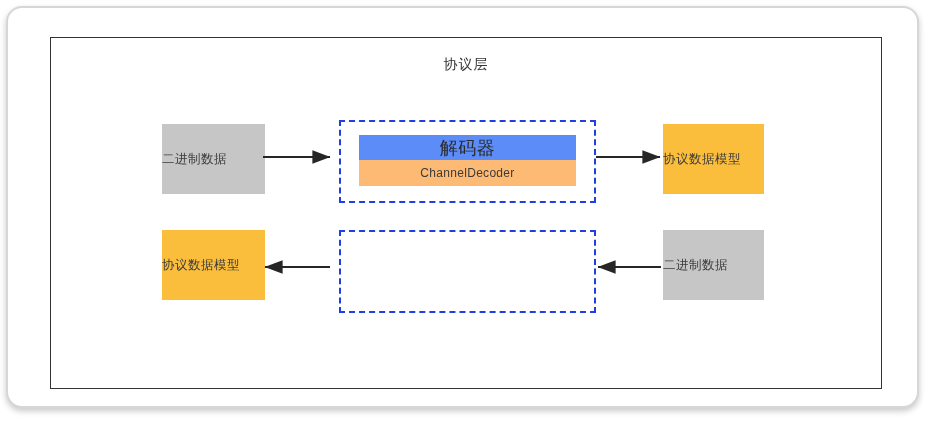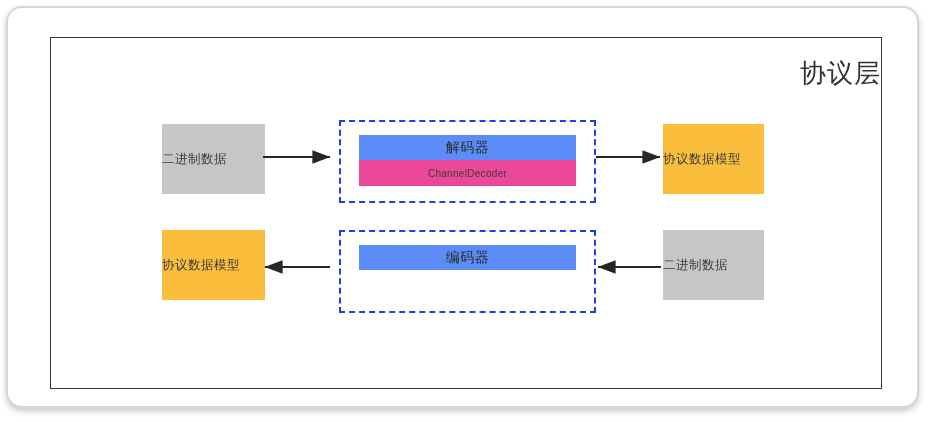--- a/index.html
+++ b/index.html
@@ -44,22 +44,22 @@
     box-sizing: border-box;
     border: 1.6px solid #333333;
     background: #ffffff;
   }
 
   .layer-title {
     position: absolute;
     left: 0;
     top: 18px;
     width: 100%;
-    text-align: right;
-    font-size: 26px;
+    text-align: center;
+    font-size: 14px;
     color: #333333;
     letter-spacing: 1px;
     white-space: nowrap;
   }
 
   
   .plain-box {
     position: absolute;
     box-sizing: border-box;
     display: flex;
@@ -84,31 +84,31 @@
   
   .codec {
     position: absolute;
     box-sizing: border-box;
     display: flex;
     flex-direction: column;
   }
   .codec-header {
     background: #5b8cf8;
     color: #2b2b2b;
-    font-size: 14px;
+    font-size: 18px;
     display: flex;
     align-items: center;
     justify-content: center;
     letter-spacing: 0.5px;
     white-space: nowrap;
   }
   .codec-body {
-    background: #ec4899;
+    background: #fdba74;
     color: #3b3b3b;
-    font-size: 10px;
+    font-size: 12px;
     display: flex;
     align-items: center;
     justify-content: center;
     letter-spacing: 0.3px;
     white-space: nowrap;
     flex: 1;
   }
 
   
   .arrow-layer {
@@ -146,21 +146,20 @@
       <span>协议数据模型</span>
     </div>
 
     <div class="plain-box orange-box" style="left:154px; top:222px; width:103px; height:70px;">
       <span>协议数据模型</span>
     </div>
 
     <div class="dashed-group" style="left:331px; top:222px; width:257px; height:83px;"></div>
 
     <div class="codec" style="left:351px; top:237px; width:217px; height:51px;">
-      <div class="codec-header" style="height:25px;">编码器</div>
     </div>
 
     <div class="plain-box gray-box" style="left:655px; top:222px; width:101px; height:70px;">
       <span>二进制数据</span>
     </div>
 
   </div>
 
   <svg class="arrow-layer" viewBox="0 0 933 422">
     <defs>

